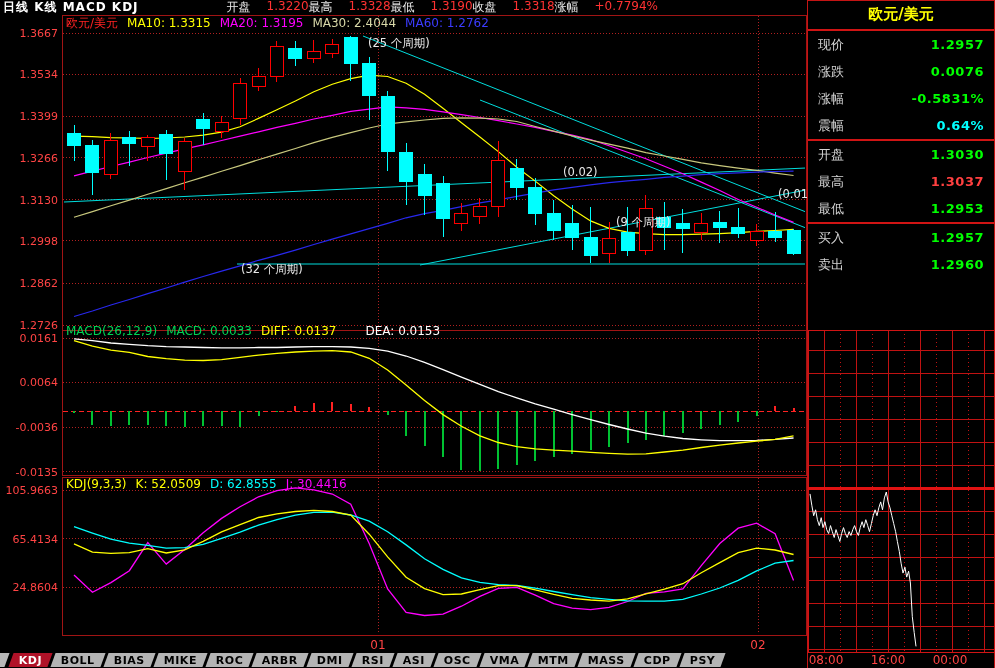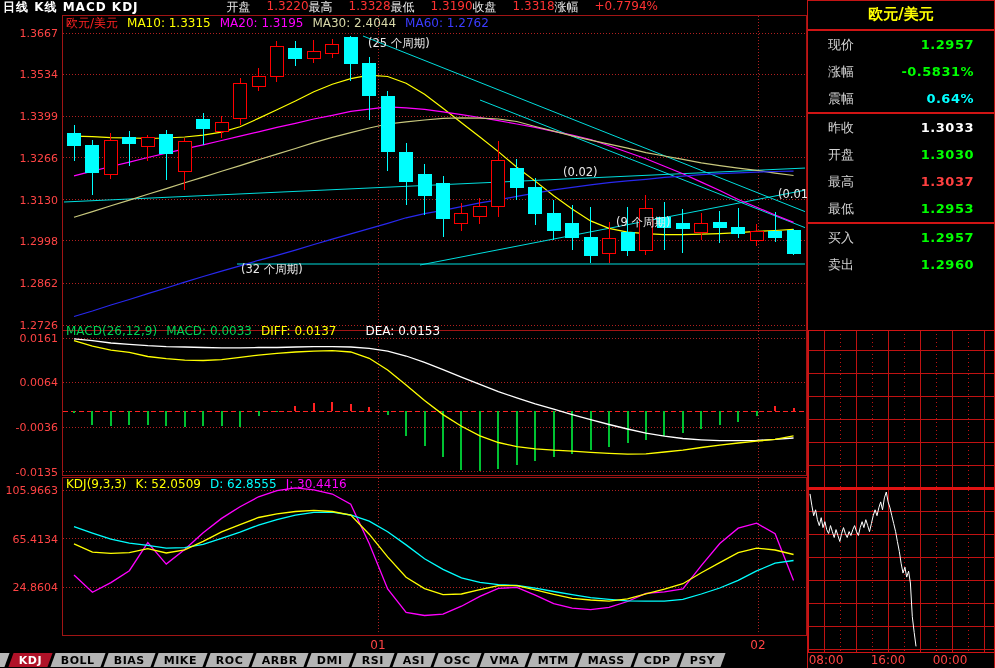--- a/index.html
+++ b/index.html
@@ -18,21 +18,21 @@
   .pane-header{position:absolute;white-space:nowrap;font-size:12px;line-height:13px;}
   .pane-header span{margin-right:9px;}
   
   #chartsvg{position:absolute;left:0;top:0;}
   
   #qpanel{position:absolute;left:807px;top:0;width:188px;height:668px;background:#000;
           border-left:1px solid #c41414;border-right:1px solid #c41414;border-top:1px solid #c41414;}
   #qpanel .qtitle{color:#ffff00;font-size:15px;font-weight:bold;text-align:center;margin-top:4px;}
   #qpanel .qsub{color:#e6e6e6;font-size:14px;font-weight:bold;text-align:center;margin-top:7px;letter-spacing:1px;}
   .qsep{height:0;border-top:2px solid #d01414;}
-  .qgroup{padding:0 20px;}
+  .qgroup{padding:0 10px;}
   .qrow{display:flex;justify-content:space-between;align-items:center;height:27px;}
   .qrow .ql{color:#d4d4d4;font-size:13px;}
   .qrow .qv{font-size:13px;font-weight:bold;letter-spacing:0.5px;}
   #minichart{position:absolute;left:808px;top:330px;}
   
   #tabbar{position:absolute;left:0;top:652px;width:807px;height:16px;background:#000;
           display:flex;align-items:center;}
   .tab-lead{width:13px;height:14px;background:#b8b8b8;transform:skewX(-20deg);margin-left:-6px;margin-right:4px;}
   .tab{height:14px;background:#b4b4b4;transform:skewX(-20deg);margin-right:3px;
        display:flex;align-items:center;padding:0 8px;cursor:pointer;}
@@ -275,34 +275,34 @@
   <div id="qpanel">
     <div class="qtitle">欧元/美元</div>
     <div class="qsep" style="margin-top:5px;"></div>
     <div id="qgroups">
         <div class="qgroup">
           <div class="qrow">
             <span class="ql">现价</span>
             <span class="qv" style="color: rgb(0, 255, 0);">1.2957</span>
           </div>
           <div class="qrow">
+            <span class="ql">涨跌</span>
+            <span class="qv" style="color: rgb(0, 255, 0);">0.0076</span>
+          </div>
+          <div class="qrow">
             <span class="ql">涨幅</span>
             <span class="qv" style="color: rgb(0, 255, 0);">-0.5831%</span>
           </div>
           <div class="qrow">
             <span class="ql">震幅</span>
             <span class="qv" style="color: rgb(0, 255, 255);">0.64%</span>
           </div>
         </div>
         <div class="qsep"></div>
         <div class="qgroup">
-          <div class="qrow">
-            <span class="ql">昨收</span>
-            <span class="qv" style="color: rgb(255, 255, 255);">1.3033</span>
-          </div>
           <div class="qrow">
             <span class="ql">开盘</span>
             <span class="qv" style="color: rgb(0, 255, 0);">1.3030</span>
           </div>
           <div class="qrow">
             <span class="ql">最高</span>
             <span class="qv" style="color: rgb(255, 64, 64);">1.3037</span>
           </div>
           <div class="qrow">
             <span class="ql">最低</span>

